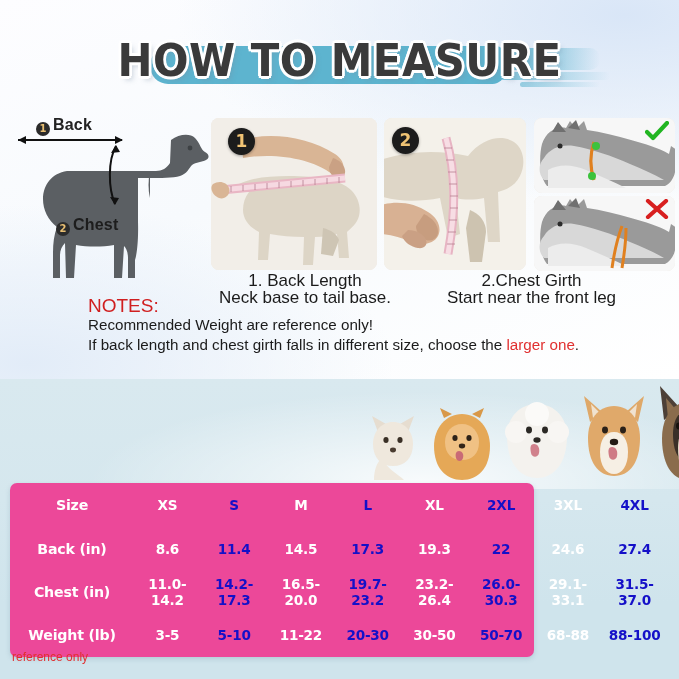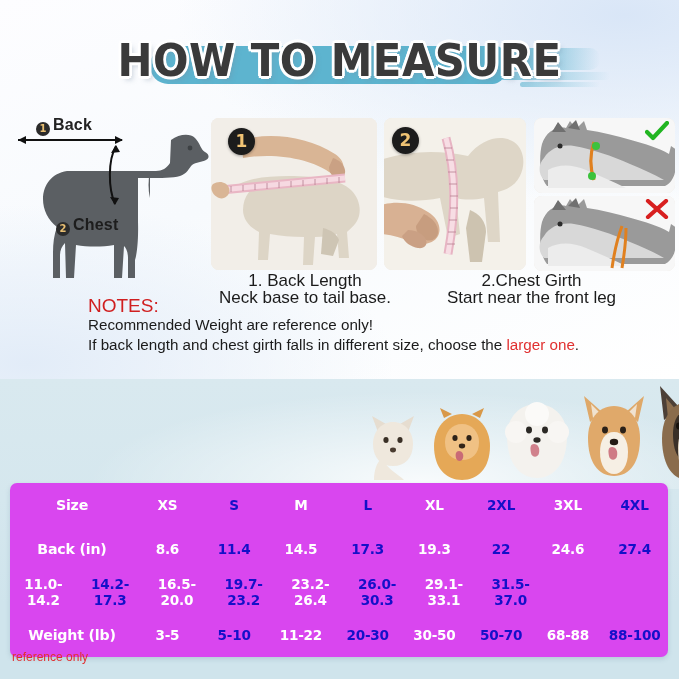--- a/index.html
+++ b/index.html
@@ -118,22 +118,22 @@
     position:absolute;left:0;top:379px;width:679px;height:110px;
     background:radial-gradient(70% 120% at 62% 95%, rgba(255,255,255,.85) 0%, rgba(255,255,255,0) 70%);
   }
 
   
   .strip{position:absolute;left:348px;top:384px;width:331px;height:100px;}
   .dogpic{position:absolute;bottom:0;}
 
   
   .table{
-    position:absolute;left:10px;top:483px;width:658px;height:174px;
-    background:#d946ef;border-radius:7px;
+    position:absolute;left:10px;top:483px;width:524px;height:174px;
+    background:#ec4899;border-radius:7px;
     box-shadow:0 2px 5px rgba(80,120,140,.22);
   }
   .trow{position:absolute;left:0;width:658px;display:flex;align-items:center;}
   .r0{top:0;height:44px;}
   .r1{top:44px;height:44px;}
   .r2{top:88px;height:42px;}
   .r3{top:130px;height:44px;}
   .cell{
     text-align:center;font-weight:700;font-size:13.6px;
     font-family:"DejaVu Sans",sans-serif;letter-spacing:-.2px;
@@ -373,20 +373,21 @@
       <div class="cell c-val b">11.4</div>
       <div class="cell c-val w">14.5</div>
       <div class="cell c-val b">17.3</div>
       <div class="cell c-val w">19.3</div>
       <div class="cell c-val b">22</div>
       <div class="cell c-val w">24.6</div>
       <div class="cell c-val b">27.4</div>
     </div>
 
     <div class="trow r2">
+      <div class="cell c-label">Chest&nbsp;(in)</div>
       <div class="cell c-val w">11.0-14.2</div>
       <div class="cell c-val b">14.2-17.3</div>
       <div class="cell c-val w">16.5-20.0</div>
       <div class="cell c-val b">19.7-23.2</div>
       <div class="cell c-val w">23.2-26.4</div>
       <div class="cell c-val b">26.0-30.3</div>
       <div class="cell c-val w">29.1-33.1</div>
       <div class="cell c-val b">31.5-37.0</div>
     </div>
 

